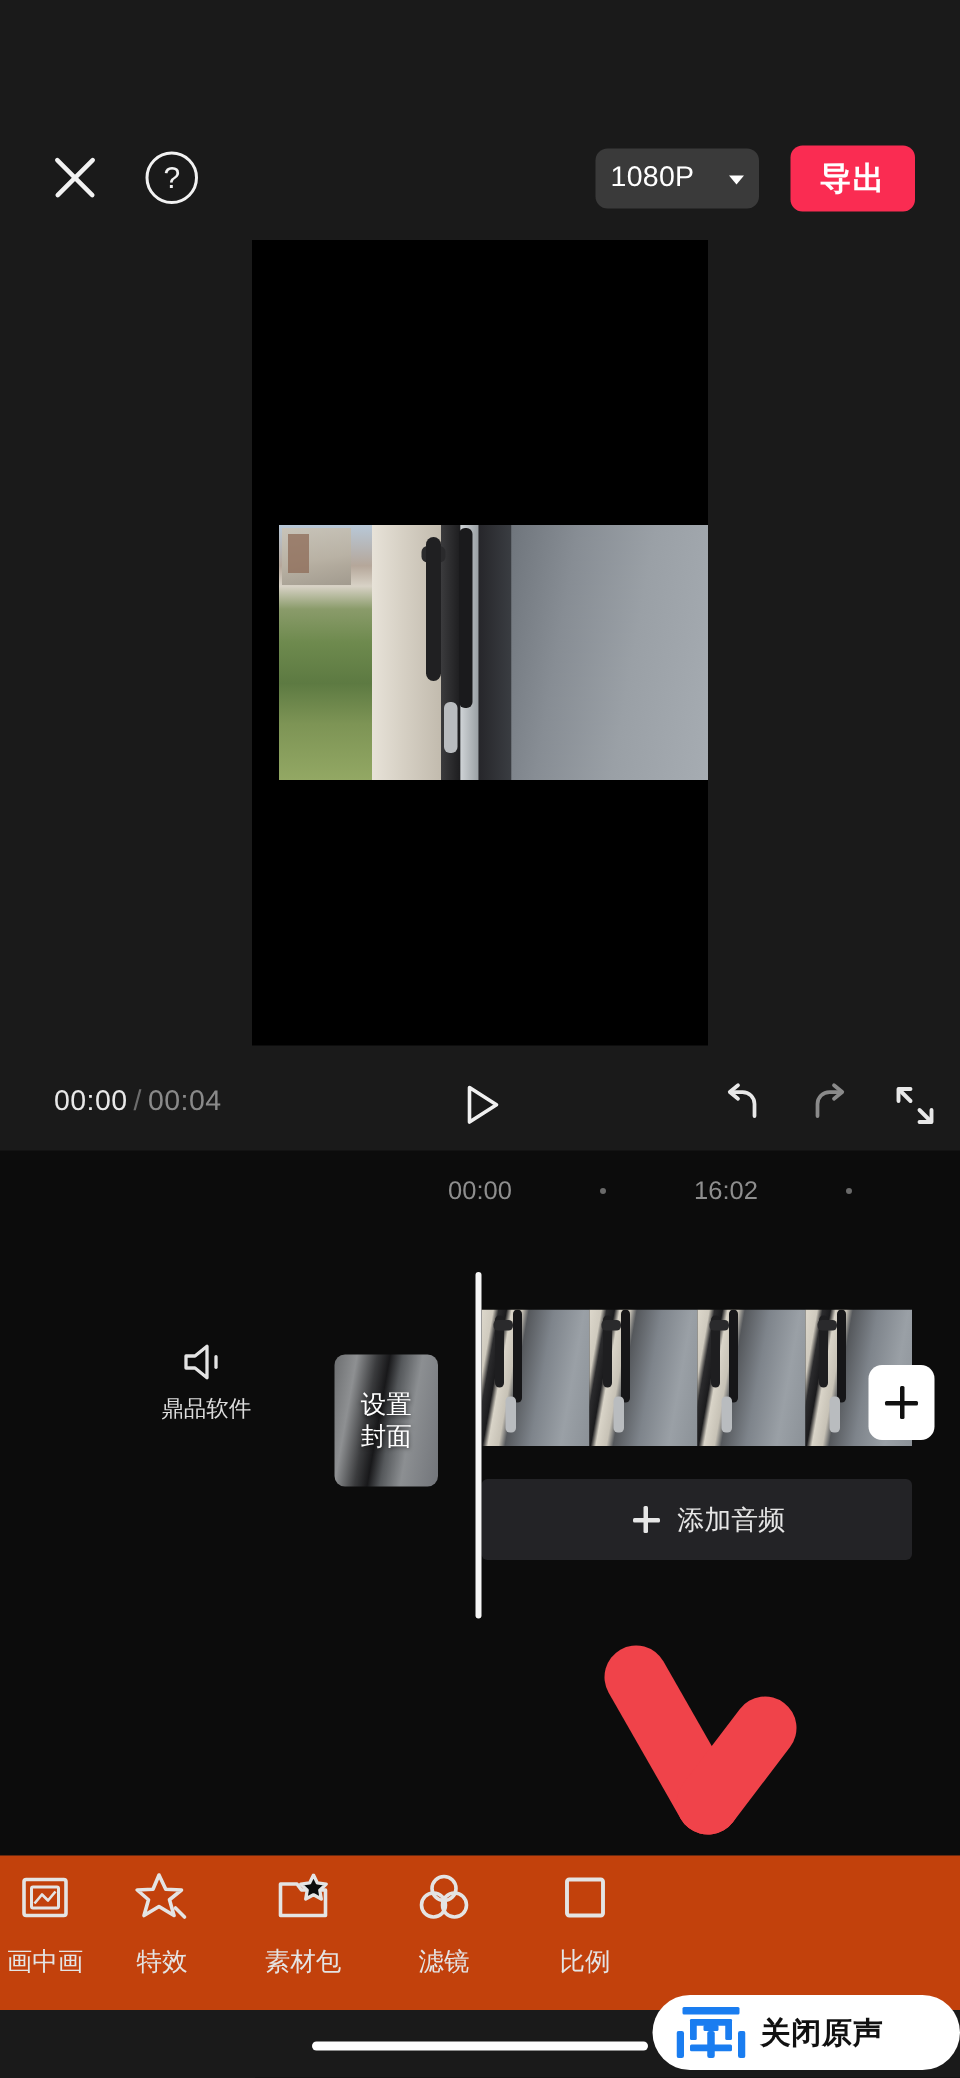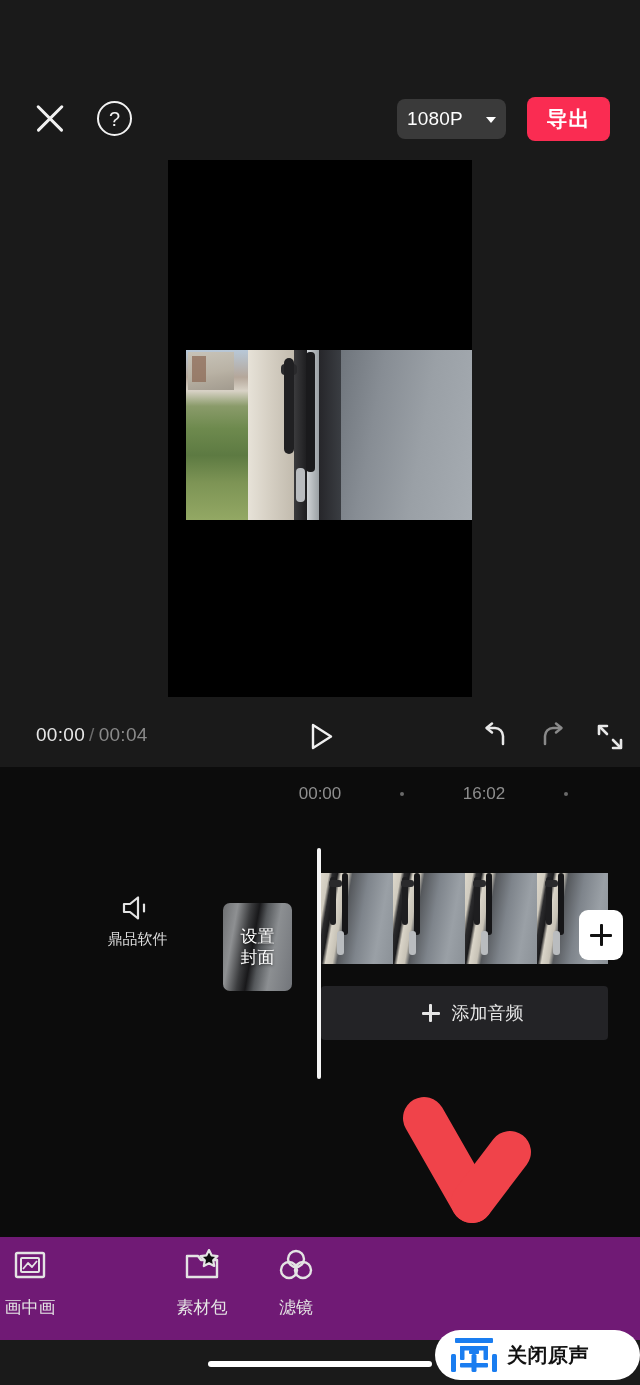--- a/index.html
+++ b/index.html
@@ -270,21 +270,21 @@
 
   
   #red-arrow {
     position:absolute; left:396px; top:1090px;
     width:140px; height:145px; pointer-events:none; z-index:20;
   }
 
   
   #toolbar {
     position:absolute; left:0; top:1237px; width:640px; height:103px;
-    background:#701a75;
+    background:#c2410c;
   }
   .tool {
     position:absolute; top:8px; width:88px; text-align:center; cursor:pointer;
   }
   .tool .ticon {
     width:40px; height:40px; margin:0 auto 11px;
     display:flex; align-items:center; justify-content:center;
   }
   .tool .tlabel { font-size:17px; color:#e4e4e4; white-space:nowrap; }
 
@@ -462,38 +462,55 @@
       <div class="tool" style="left: -14px;">
         <div class="ticon">
           <svg width="34" height="34" viewBox="0 0 34 34">
             <rect x="3" y="5" width="28" height="24" rx="1.5" fill="none" stroke="#e4e4e4" stroke-width="2.4"></rect>
             <rect x="8" y="10" width="18" height="14" rx="1" fill="none" stroke="#e4e4e4" stroke-width="2"></rect>
             <path d="M10 21 L15 15 L19 19 L24 13" fill="none" stroke="#e4e4e4" stroke-width="1.8" stroke-linejoin="round"></path>
           </svg>
         </div>
         <div class="tlabel">画中画</div>
       </div>
+      <div class="tool" style="left: 64px;">
+        <div class="ticon">
+          <svg width="36" height="34" viewBox="0 0 36 34">
+            <path d="M16 2 L20.5 11.5 L31 12 L23 18.5 L26 29 L16 23 L6 29 L9 18.5 L1.5 12 L12 11.5 Z" fill="none" stroke="#e4e4e4" stroke-width="2.4" stroke-linejoin="round"></path>
+            <path d="M27 24 L33 30" stroke="#e4e4e4" stroke-width="2.4" stroke-linecap="round"></path>
+          </svg>
+        </div>
+        <div class="tlabel">特效</div>
+      </div>
       <div class="tool" style="left: 252px;">
         <div class="ticon">
           <svg width="34" height="32" viewBox="0 0 34 32">
             <circle cx="17" cy="10" r="8" fill="none" stroke="#e4e4e4" stroke-width="2.4"></circle>
             <circle cx="10" cy="21" r="8" fill="none" stroke="#e4e4e4" stroke-width="2.4"></circle>
             <circle cx="24" cy="21" r="8" fill="none" stroke="#e4e4e4" stroke-width="2.4"></circle>
           </svg>
         </div>
         <div class="tlabel">滤镜</div>
       </div>
       <div class="tool" style="left: 158px;">
         <div class="ticon">
           <svg width="36" height="32" viewBox="0 0 36 32">
             <path d="M3 28 L3 7 L14 7 L17 11 L33 11 L33 28 Z" fill="none" stroke="#e4e4e4" stroke-width="2.4" stroke-linejoin="round"></path>
             <path d="M25 1 L27.6 6.3 L33.5 7.1 L29.2 11.2 L30.2 17 L25 14.2 L19.8 17 L20.8 11.2 L16.5 7.1 L22.4 6.3 Z" fill="#0c0c0c" stroke="#e4e4e4" stroke-width="2.2" stroke-linejoin="round"></path>
           </svg>
         </div>
         <div class="tlabel">素材包</div>
+      </div>
+      <div class="tool" style="left: 346px;">
+        <div class="ticon">
+          <svg width="32" height="32" viewBox="0 0 32 32">
+            <rect x="4" y="4" width="24" height="24" rx="1.5" fill="none" stroke="#e4e4e4" stroke-width="2.6"></rect>
+          </svg>
+        </div>
+        <div class="tlabel">比例</div>
       </div>
     </div>
 
   <div id="watermark">
     <svg id="wm-logo" viewBox="0 0 46 36">
       <g fill="#1a7df0">
         <rect x="4" y="1" width="38" height="5" rx="1"></rect>
         <rect x="9" y="9" width="28" height="4.5" rx="1"></rect>
         <rect x="9" y="9" width="4.5" height="14" rx="1"></rect>
         <rect x="32.5" y="9" width="4.5" height="14" rx="1"></rect>

